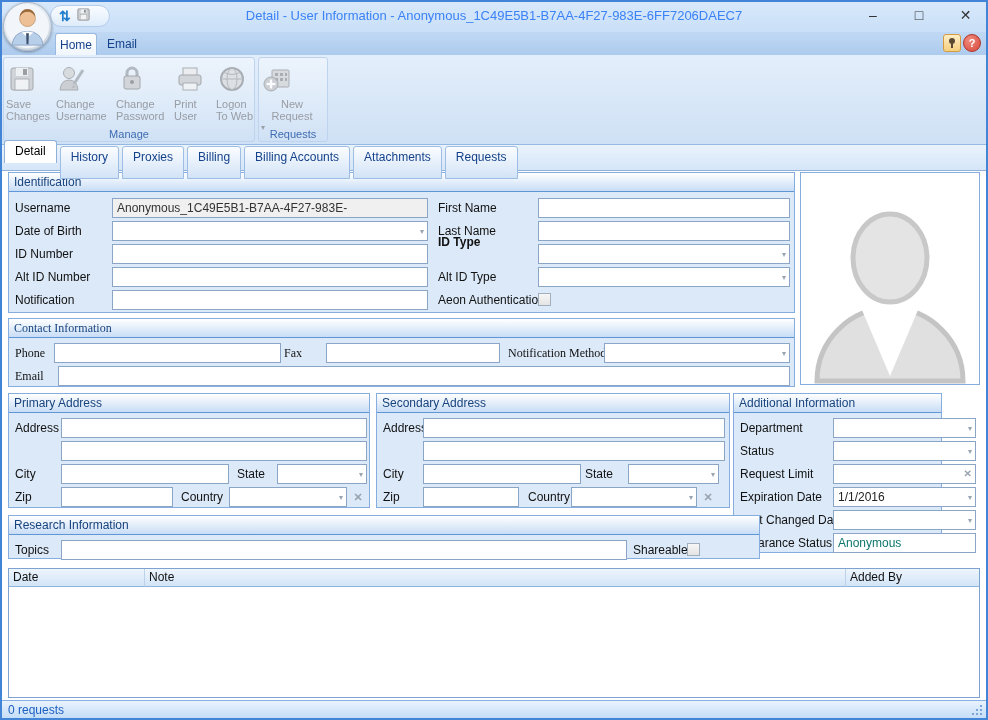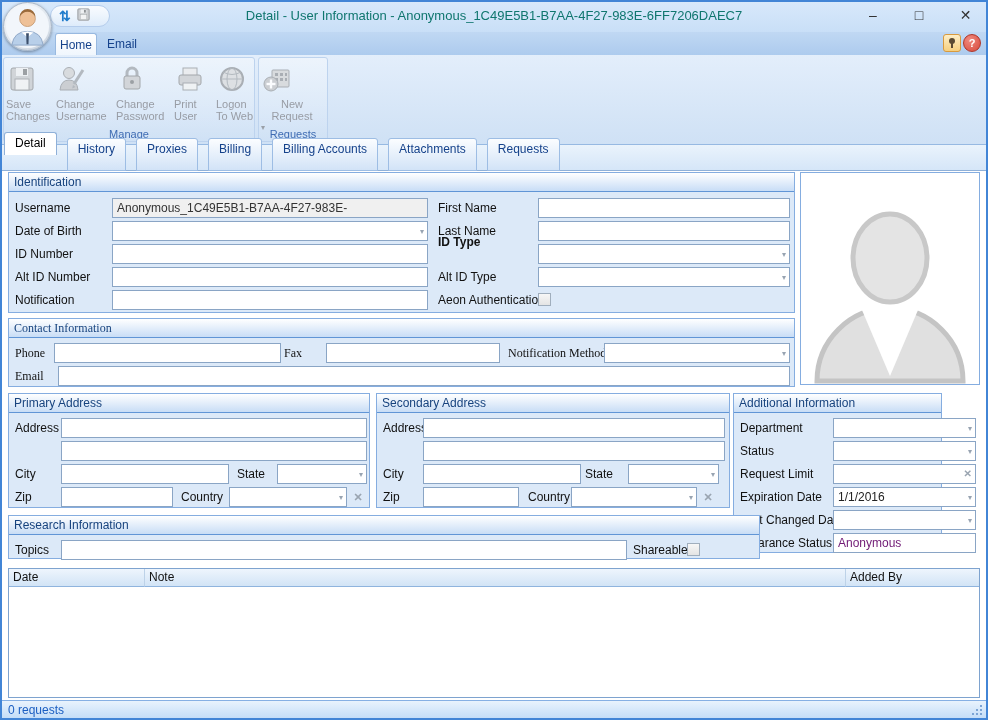--- a/index.html
+++ b/index.html
@@ -4,21 +4,21 @@
 <style>
   * { margin:0; padding:0; box-sizing:border-box; }
   html,body { width:988px; height:720px; }
   body { font-family:"Liberation Sans", sans-serif; font-size:12px; color:#1a1a1a; background:#fff; }
   #app { position:relative; width:988px; height:720px; background:#fff; overflow:hidden; }
   .abs { position:absolute; }
   .win-border { position:absolute; inset:0; border:2px solid #4285d6; pointer-events:none; z-index:99; }
 
   
   .titlebar { left:0; top:0; width:988px; height:32px; background:linear-gradient(#d9e9fb,#c9dff7); }
-  .title-text { left:0; top:8px; width:988px; text-align:center; font-size:13px; color:#0f766e; white-space:nowrap; }
+  .title-text { left:0; top:8px; width:988px; text-align:center; font-size:13px; color:#3b82f6; white-space:nowrap; }
   .win-btn { top:0; width:46px; height:32px; text-align:center; line-height:30px; font-size:14px; color:#333; cursor:default; }
   .orb { left:3px; top:2px; width:49px; height:49px; border-radius:50%; background:radial-gradient(circle at 35% 30%, #ffffff, #dfe6ee 60%, #b9c4d2); border:1px solid #a9b6c6; box-shadow:0 1px 3px rgba(0,0,0,.35); z-index:20; }
   .qat { left:50px; top:5px; width:60px; height:22px; border-radius:11px; background:linear-gradient(rgba(255,255,255,.85),rgba(255,255,255,.35)); border:1px solid #b5cdec; z-index:5; display:flex; align-items:center; padding-left:8px; gap:5px; }
   .sync-glyph { color:#1f7ccc; font-size:14px; font-weight:bold; line-height:16px; }
 
   
   .ribbon-strip { left:0; top:32px; width:988px; height:23px; background:linear-gradient(#c0d8f3,#adcbee); }
   .rtab { top:33px; height:22px; line-height:22px; text-align:center; color:#15428b; font-size:12px; }
   .rtab.active { background:linear-gradient(#ffffff,#f0f6fd); border:1px solid #98b9e0; border-bottom:none; border-radius:3px 3px 0 0; }
   .mini-ico { top:34px; width:18px; height:18px; }
@@ -30,37 +30,37 @@
   .rgroup { top:2px; height:85px; border:1px solid #bdd3ee; border-radius:3px; background:linear-gradient(rgba(255,255,255,.35),rgba(255,255,255,0)); }
   .rgroup-label { position:absolute; left:0; right:0; bottom:1px; text-align:center; font-size:11px; color:#3f6cb3; }
   .rbtns { position:absolute; left:2px; top:2px; display:flex; gap:2px; }
   .rbtn { display:flex; flex-direction:column; align-items:flex-start; padding-top:3px; color:#989ca4; font-size:11px; line-height:12px; text-align:center; }
   .rbtn svg { margin-bottom:3px; opacity:.85; }
   .drop-arr-gray { color:#9aa0a8; font-size:8px; line-height:8px; margin-top:2px; }
 
   
   .tabrow-bg { left:0; top:145px; width:988px; height:25px; background:linear-gradient(#eaf3fc,#d5e6f8); }
   .tabline { left:0; top:170px; width:988px; height:1px; background:#8fb0d8; z-index:1; }
-  .dtabs { left:4px; top:132px; display:flex; gap:10px; align-items:flex-start; z-index:2; }
+  .dtabs { left:4px; top:140px; display:flex; gap:3px; align-items:flex-start; z-index:2; }
   .dtab { height:33px; margin-top:6px; line-height:20px; padding:0 10px; font-size:12px; color:#15428b; background:linear-gradient(#fbfdff,#d2e3f7); border:1px solid #9dbde4; border-radius:3px 3px 0 0; white-space:nowrap; }
   .dtab.active { height:23px; margin-top:0; background:#fff; color:#000; border-color:#8fb0d8; border-bottom:none; position:relative; z-index:3; }
 
   .content-bg { left:0; top:171px; width:988px; height:529px; background:#fff; }
 
   
   .panel { position:absolute; background:#dce9f8; border:1px solid #85ade0;padding-left:24px; }
   .panel-h { position:absolute; left:0; top:0; right:0; height:19px; line-height:18px; padding-left:5px; font-size:12px; color:#17437e; background:linear-gradient(#ffffff,#c8ddf6); border-bottom:1px solid #6095d6; }
   .lbl { position:absolute; height:20px; line-height:20px; white-space:nowrap; color:#111; }
   .txt { position:absolute; height:20px; background:#fff; border:1px solid #8aa5c5; padding:0 4px; line-height:18px; color:#222; }
   .ro { background:#f0f0f0; color:#333; }
   .arr { position:absolute; right:3px; top:6px; font-size:8px; line-height:8px; color:#98a4b2; }
   .clear-in { position:absolute; right:3px; top:3px; font-size:10px; font-weight:bold; color:#9aa5b1; line-height:12px; }
   .clear-btn { position:absolute; width:14px; height:20px; text-align:center; line-height:20px; font-size:11px; font-weight:bold; color:#9aa5b1; }
   .checkbox { position:absolute; width:13px; height:13px; background:linear-gradient(#f7f7f7,#e4e4e4); border:1px solid #a0aebd; }
-  .red { color:#701a75; }
+  .red { color:#0f766e; }
 
   
   .grid { position:absolute; left:8px; top:568px; width:972px; height:130px; background:#fff; border:1px solid #7ea3cf; }
   .gh { position:absolute; top:0; height:18px; line-height:17px; padding-left:4px; font-size:12px; color:#111; background:linear-gradient(#eef5fd,#d2e4f6); border-right:1px solid #bdd2e8; border-bottom:1px solid #8fb4de; }
   .grid-body { position:absolute; left:0; top:19px; right:0; bottom:0; background:#fff; }
 
   
   .statusbar { left:0; top:700px; width:988px; height:20px; background:linear-gradient(#e9f3fd,#c0dbf7); border-top:1px solid #86b0e4; }
   .status-text { position:absolute; left:8px; top:2px; color:#1c5fc2; }
   .grip { position:absolute; right:6px; bottom:5px; width:2px; height:2px; background:#7ca4d4;

